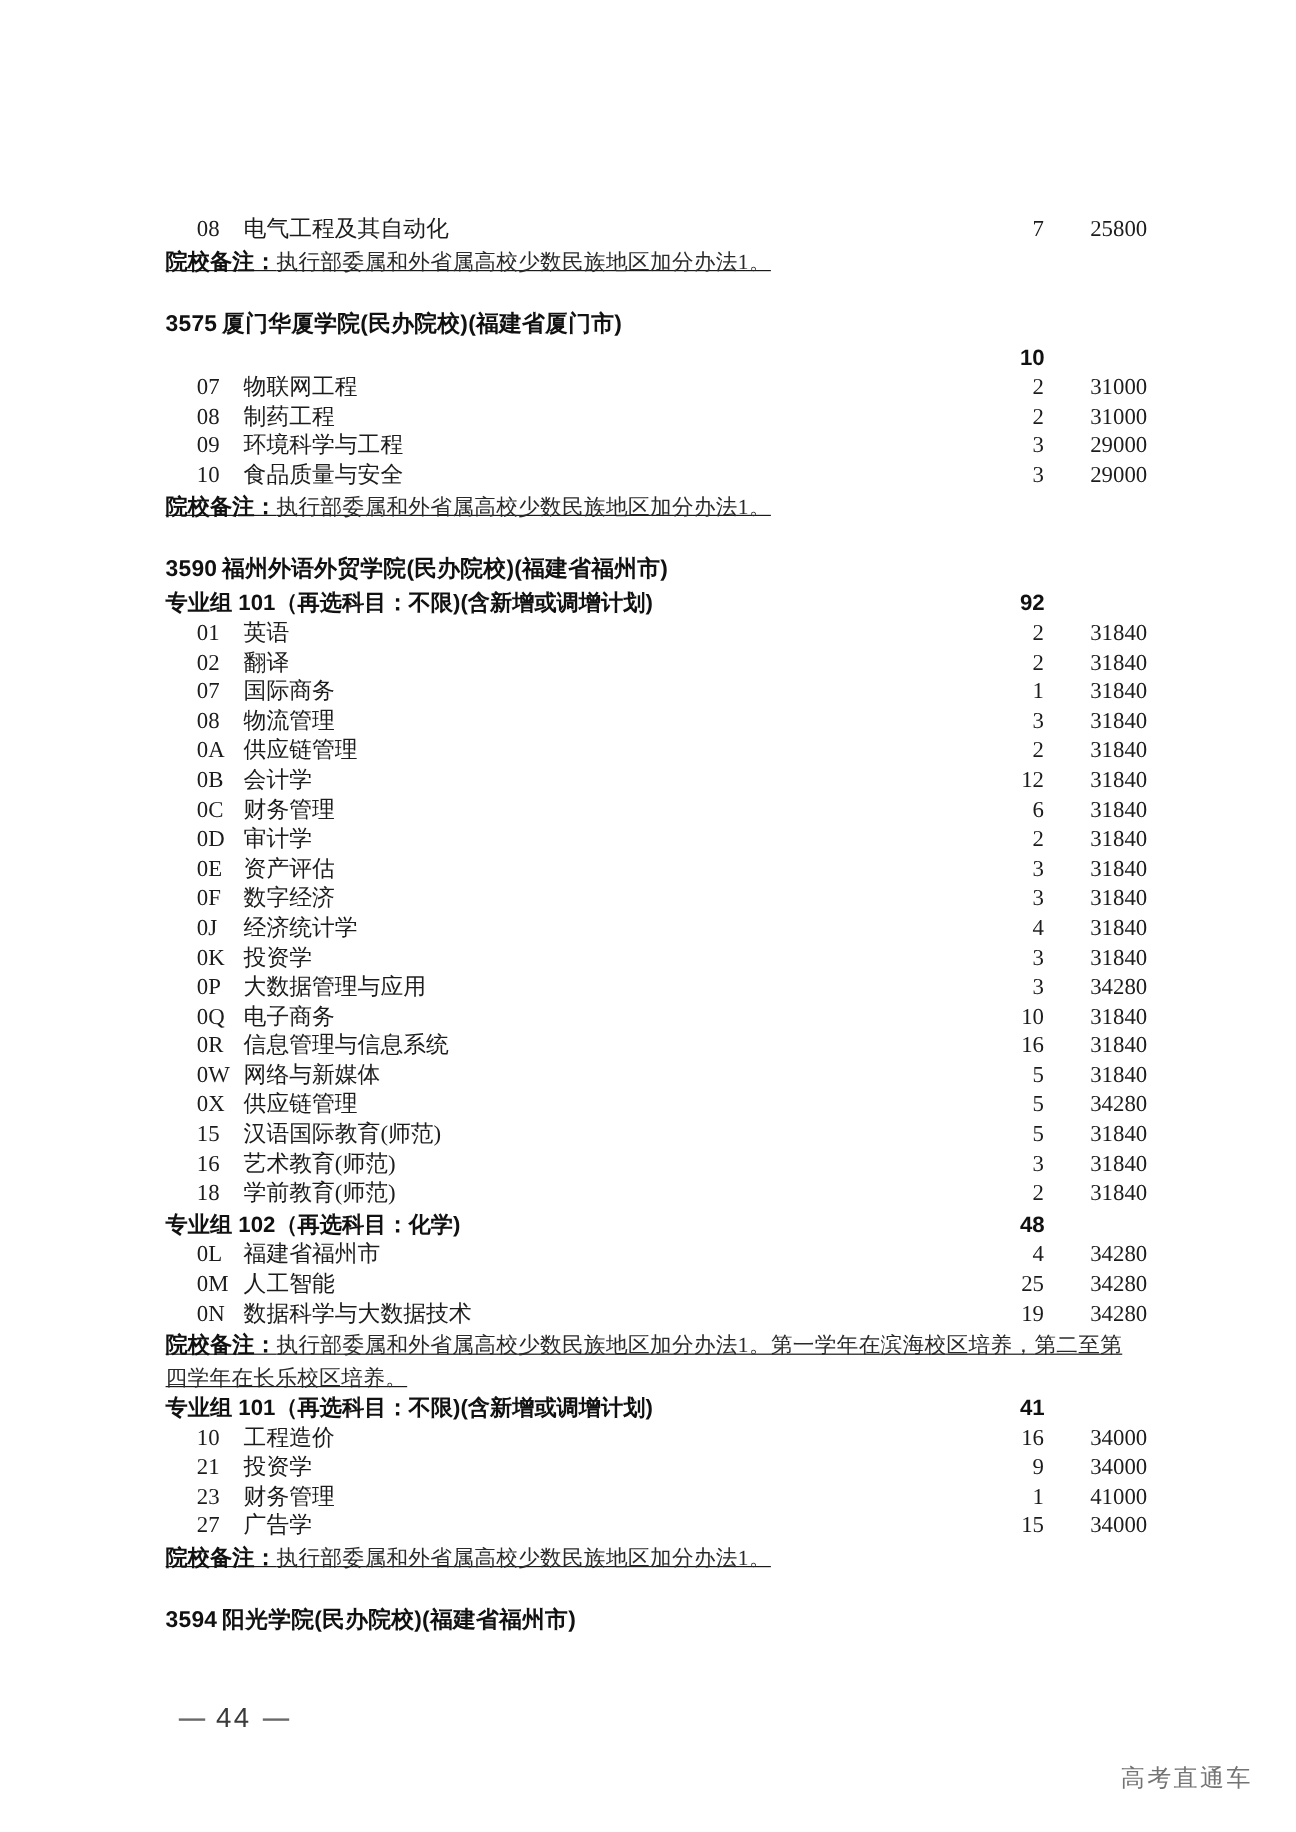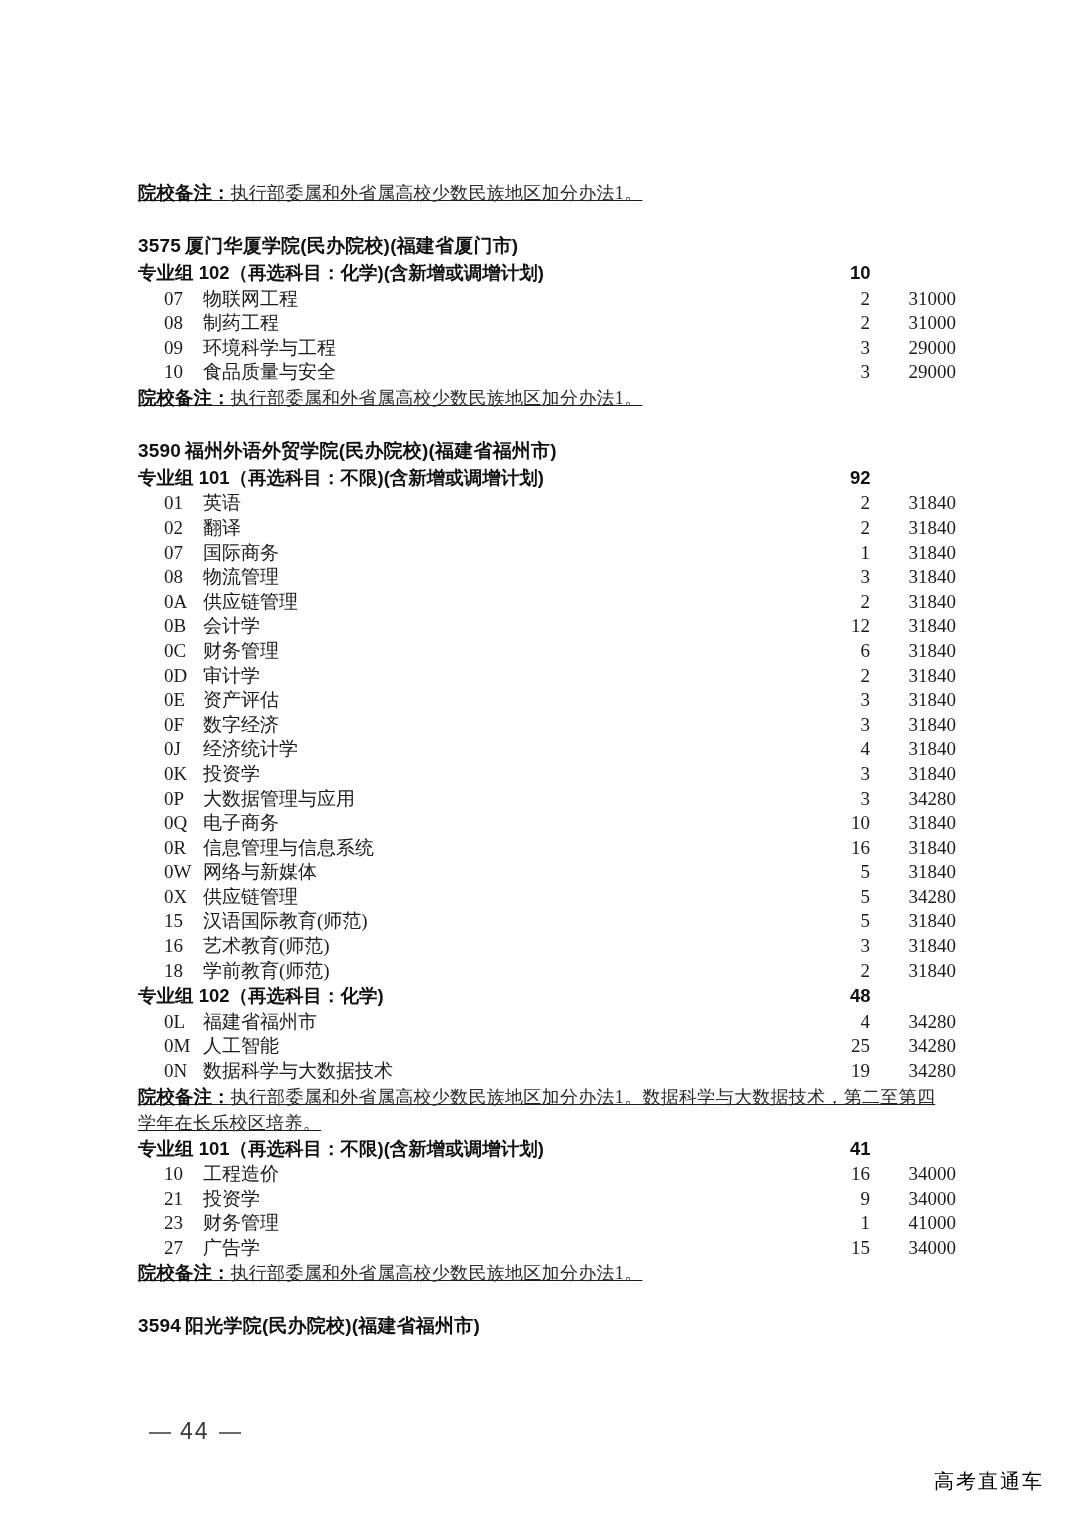--- a/index.html
+++ b/index.html
@@ -144,45 +144,51 @@
     vertical-align: middle;
     margin: 0 9px;
   }
 
   .watermark {
     position: absolute;
     right: 36px;
     top: 1468px;
     font-family: "Liberation Sans", "DejaVu Sans", sans-serif;
     font-size: 20px;
-    color: #000000;
+    color: #737373;
     letter-spacing: 2px;
   }
 </style>
 </head>
 <body>
 
 <div id="page">
   <div class="content">
 
     <div>
+      <div class="row major-row">
+        <span class="label">
+          <span class="mcode">08</span><span class="mname">电气工程及其自动化</span>
+        </span>
+        <span class="num count">7</span>
+        <span class="num fee">25800</span>
+      </div>
       <div class="row note-row">
         <span class="note-label">院校备注：</span><span class="note-body">执行部委属和外省属高校少数民族地区加分办法1。</span>
       </div>
     </div>
 
     <div class="gap-lg"></div>
 
     <div>
       <div class="row school-row">
         <span class="code">3575</span><span>厦门华厦学院(民办院校)(福建省厦门市)</span>
       </div>
 
       <div class="row group-row">
-        <span class="label">专业组 102（再选科目：化学)(含新增或调增计划)</span>
         <span class="gtotal">10</span>
       </div>
 
       <div class="row major-row">
         <span class="label"><span class="mcode">07</span><span class="mname">物联网工程</span></span>
         <span class="num count">2</span>
         <span class="num fee">31000</span>
       </div>
       <div class="row major-row">
         <span class="label"><span class="mcode">08</span><span class="mname">制药工程</span></span>
@@ -241,21 +247,21 @@
       <div class="row group-row">
         <span class="label">专业组 102（再选科目：化学)</span>
         <span class="gtotal">48</span>
       </div>
 
       <div class="row major-row"><span class="label"><span class="mcode">0L</span><span class="mname">福建省福州市</span></span><span class="num count">4</span><span class="num fee">34280</span></div>
       <div class="row major-row"><span class="label"><span class="mcode">0M</span><span class="mname">人工智能</span></span><span class="num count">25</span><span class="num fee">34280</span></div>
       <div class="row major-row"><span class="label"><span class="mcode">0N</span><span class="mname">数据科学与大数据技术</span></span><span class="num count">19</span><span class="num fee">34280</span></div>
 
       <div class="row note-row wrap">
-        <span class="note-label">院校备注：</span><span class="note-body">执行部委属和外省属高校少数民族地区加分办法1。数据科学与大数据技术，第二至第四学年在长乐校区培养。</span>
+        <span class="note-label">院校备注：</span><span class="note-body">执行部委属和外省属高校少数民族地区加分办法1。第一学年在滨海校区培养，第二至第四学年在长乐校区培养。</span>
       </div>
     </div>
 
     <div class="gap-lg"></div>
 
     <div>
 
       <div class="row group-row">
         <span class="label">专业组 101（再选科目：不限)(含新增或调增计划)</span>
         <span class="gtotal">41</span>

